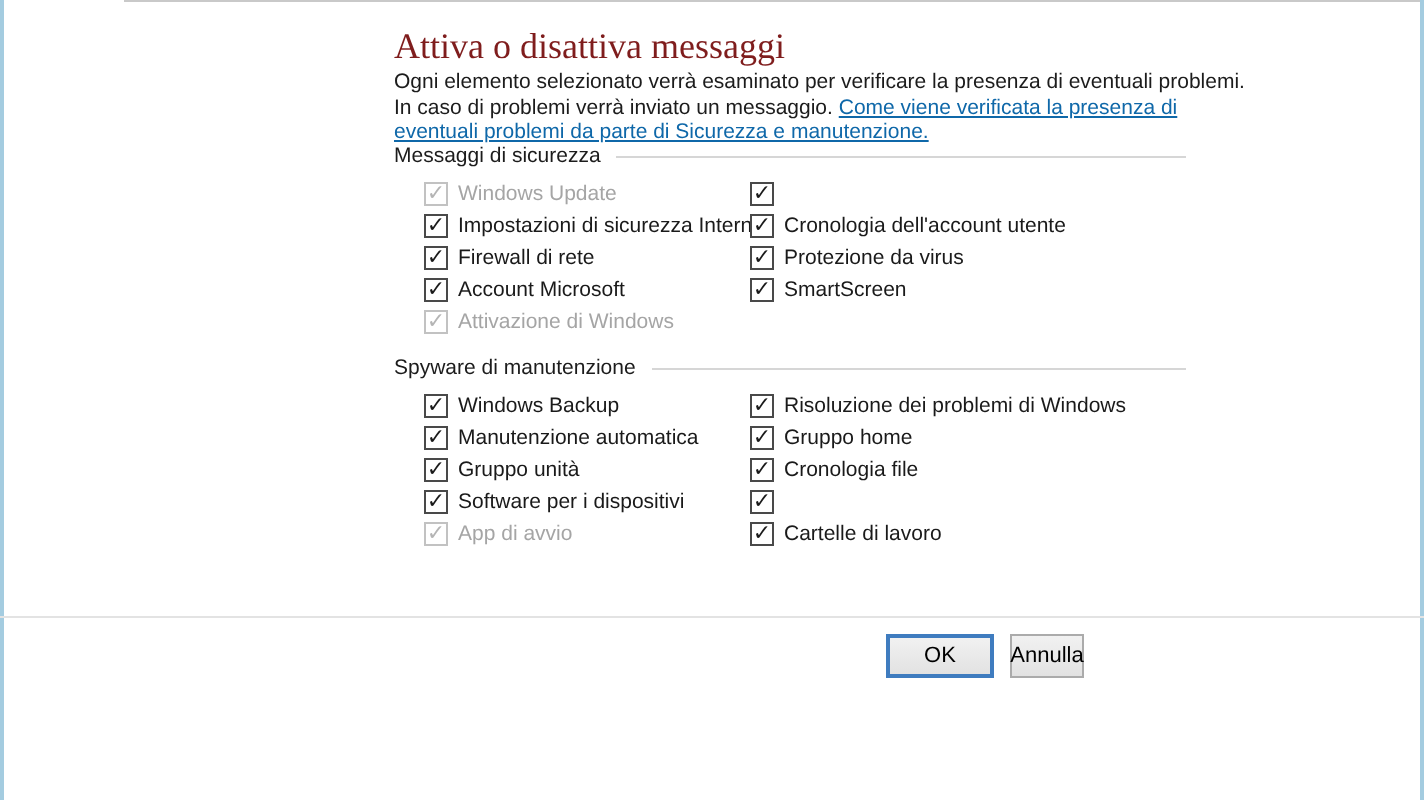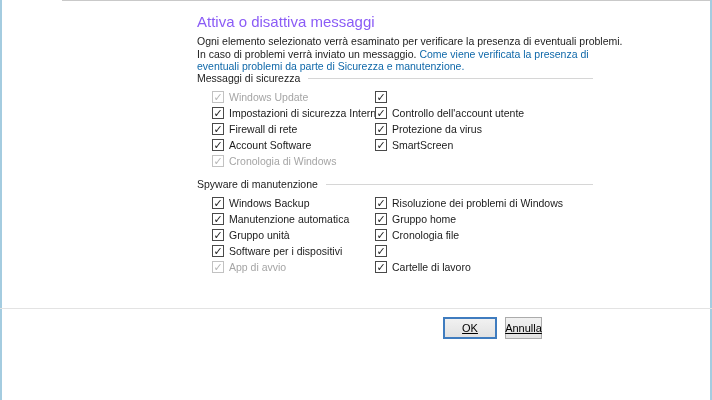--- a/index.html
+++ b/index.html
@@ -8,27 +8,27 @@
     font-family:"Liberation Sans", sans-serif;
     -webkit-font-smoothing:antialiased;
   }
   .window{position:relative;width:712px;height:400px;background:#ffffff;}
   .edge-left{position:absolute;left:0;top:0;width:2px;height:400px;background:#a4cce0;}
   .edge-right{position:absolute;right:0;top:0;width:2px;height:400px;background:#a4cce0;}
   .edge-top{position:absolute;left:62px;right:2px;top:0;height:1px;background:#c9c9c9;}
 
   .page-title{
     position:absolute;left:197px;top:13px;width:430px;
-    font-size:15px;color:#8b5cf6;letter-spacing:0;
+    font-size:18px;color:#7f1d1d;letter-spacing:0;font-family:Liberation Serif, serif;
   }
   .description{
     position:absolute;left:197px;top:35px;width:430px;
     font-size:10.5px;line-height:12.5px;color:#1c1c1c;
   }
-  .link{color:#0f68a9;cursor:pointer;}
+  .link{color:#0f68a9;text-decoration:underline;cursor:pointer;}
 
   .section{position:absolute;left:197px;width:396px;}
   .section-security{top:71px;}
   .section-maintenance{top:177px;}
   .section-head{display:flex;align-items:center;height:14px;}
   .section-label{font-size:10.5px;color:#1c1c1c;white-space:nowrap;}
   .section-line{flex:1;height:1px;background:#d6d6d6;margin-left:8px;margin-top:1px;}
 
   .grid{
     display:grid;grid-template-columns:163px auto;
@@ -45,21 +45,20 @@
   .cb-label{font-size:10.5px;color:#1a1a1a;white-space:nowrap;}
   .cb-label.disabled-label{color:#a5a5a5;}
 
   .footer-divider{position:absolute;left:0;top:308px;width:712px;height:1px;background:#e3e3e3;}
   .btn{
     position:absolute;top:317px;height:22px;box-sizing:border-box;
     background:linear-gradient(#f1f1f1,#e2e2e2);
     font-family:"Liberation Sans", sans-serif;font-size:11px;color:#000;
     display:flex;align-items:center;justify-content:center;cursor:pointer;
     padding:4px;
-    text-decoration:underline;
   }
   .btn-ok{left:443px;width:54px;border:2px solid #3f7cbf;}
   .btn-cancel{left:505px;width:37px;border:1px solid #ababab;}
 </style>
 </head>
 <body>
 
 <div class="window">
   <div class="edge-top"></div>
   <div class="edge-left"></div>
@@ -84,41 +83,41 @@
         </div>
         <div class="cell">
           <span class="cb">✓</span>
         </div>
         <div class="cell">
           <span class="cb">✓</span>
           <span class="cb-label">Impostazioni di sicurezza Internet</span>
         </div>
         <div class="cell">
           <span class="cb">✓</span>
-          <span class="cb-label">Controllo dell'account utente</span>
+          <span class="cb-label">Cronologia dell'account utente</span>
         </div>
         <div class="cell">
           <span class="cb">✓</span>
           <span class="cb-label">Firewall di rete</span>
         </div>
         <div class="cell">
           <span class="cb">✓</span>
           <span class="cb-label">Protezione da virus</span>
         </div>
         <div class="cell">
           <span class="cb">✓</span>
-          <span class="cb-label">Account Software</span>
+          <span class="cb-label">Account Microsoft</span>
         </div>
         <div class="cell">
           <span class="cb">✓</span>
           <span class="cb-label">SmartScreen</span>
         </div>
         <div class="cell">
           <span class="cb disabled">✓</span>
-          <span class="cb-label disabled-label">Cronologia di Windows</span>
+          <span class="cb-label disabled-label">Attivazione di Windows</span>
         </div>
         <div class="cell"></div>
       </div>
   </div>
 
   <div class="section section-maintenance">
     <div class="section-head">
       <span class="section-label">Spyware di manutenzione</span>
       <span class="section-line"></span>
     </div>

